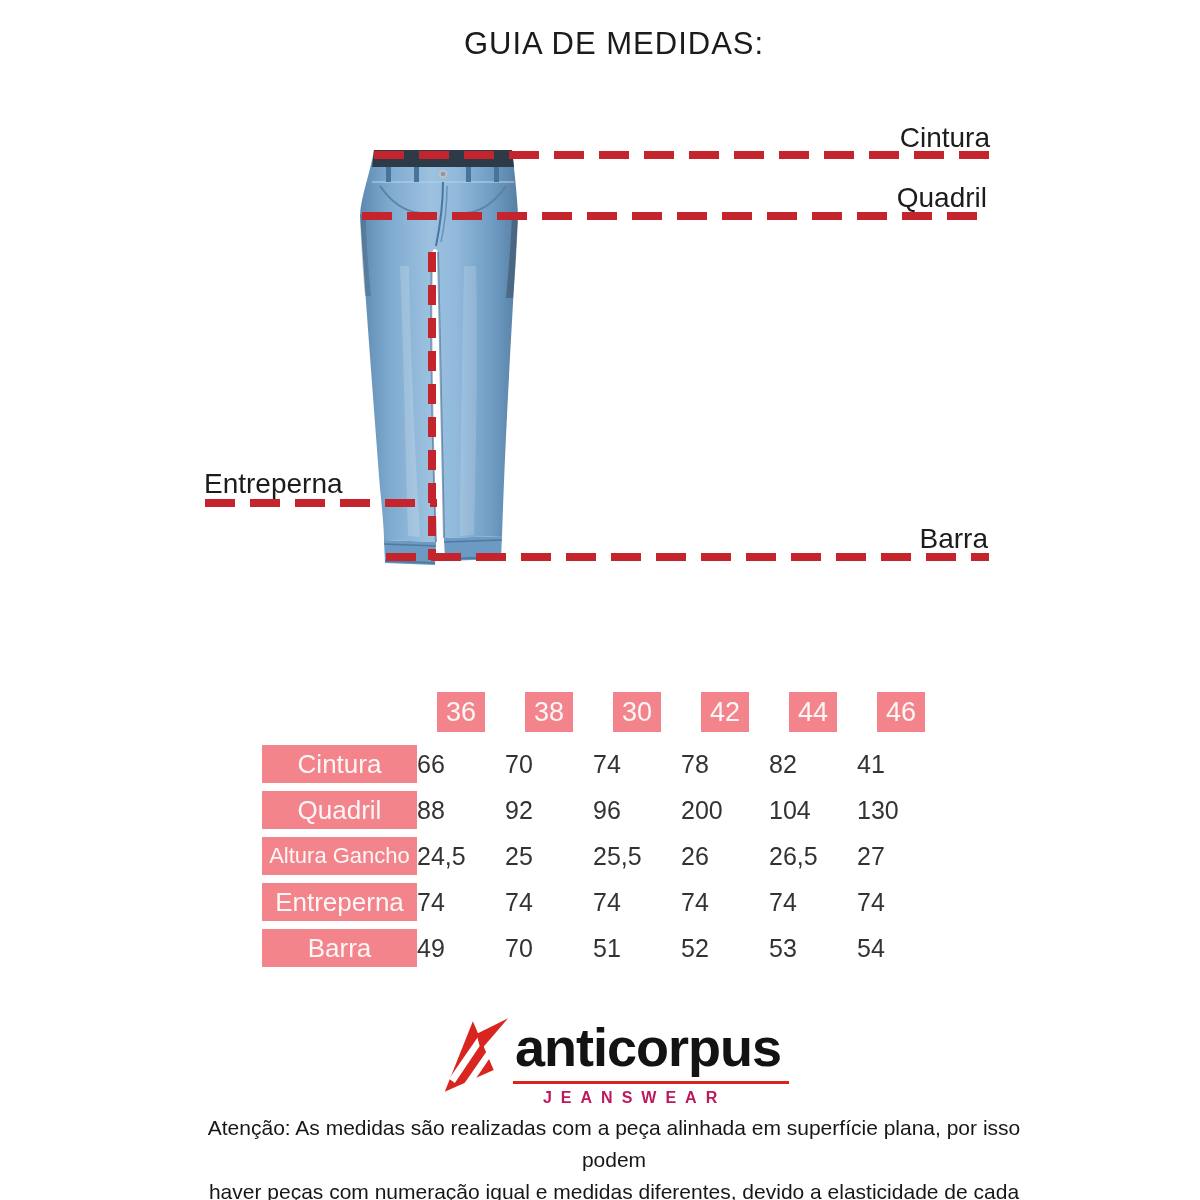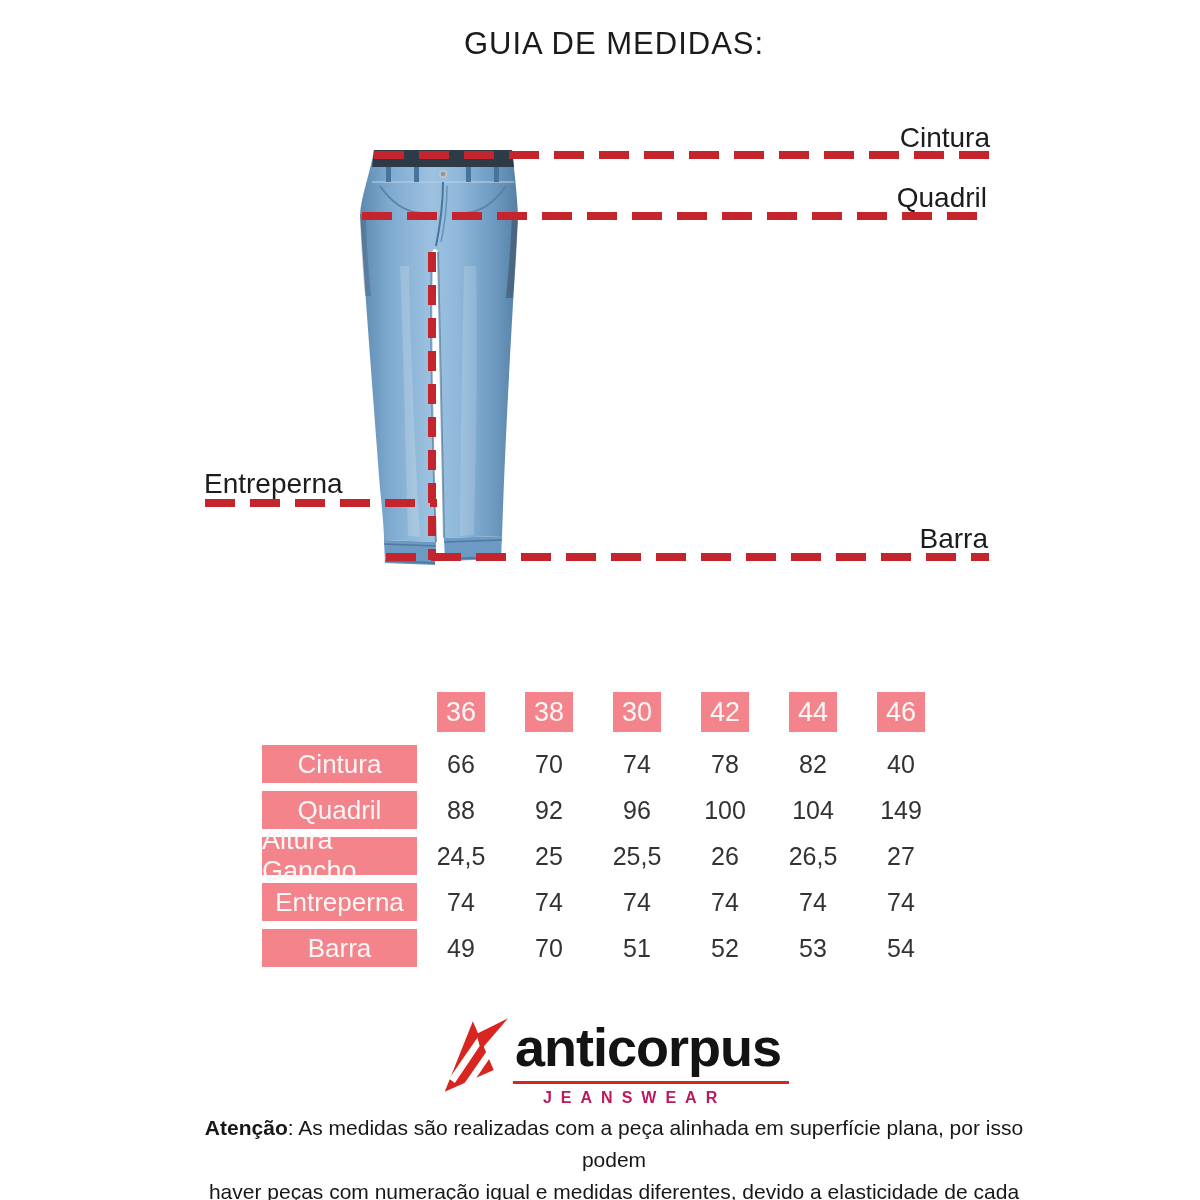--- a/index.html
+++ b/index.html
@@ -45,43 +45,43 @@
   .hcol{width:88px;display:flex;justify-content:center;}
   .size-box{
     width:48px;height:40px;background:var(--table-pink);color:#fcf7f7;
     font-size:27px;display:flex;align-items:center;justify-content:center;
   }
   .data-row{display:flex;align-items:center;margin-bottom:8px;}
   .row-label{
     width:155px;height:38px;background:var(--table-pink);color:#fcf7f7;
     font-size:26px;display:flex;align-items:center;justify-content:center;
   }
-  .row-label.small{font-size:27px;}
-  .cell{width:88px;text-align:center;font-size:25px;color:#333;}
+  .row-label.small{font-size:22px;}
+  .cell{width:88px;text-align:left;font-size:25px;color:#333;}
   
   .logo{
     position:absolute;top:1012px;left:0;width:100%;
     display:flex;justify-content:center;align-items:flex-start;
   }
   .logo-mark{width:72px;height:86px;margin-right:2px;}
   .logo-text{display:flex;flex-direction:column;align-items:flex-start;margin-top:8px;}
   .brand{
     font-size:54px;font-weight:bold;letter-spacing:-1px;color:#131313;line-height:1;
     padding:0 8px 7px 2px;border-bottom:3px solid var(--logo-red);
   }
   .subtitle{
     margin-top:5px;margin-left:30px;font-size:16px;font-weight:bold;
     letter-spacing:9px;color:#be185d;
   }
   
   .disclaimer{
     position:absolute;top:1112px;left:0;width:100%;box-sizing:border-box;
     padding:0 178px;text-align:center;font-size:21px;line-height:1.52;color:#171717;
   }
-  .disclaimer b{font-weight:bold;}
+  .disclaimer b{font-weight:normal;}
 </style>
 </head>
 <body>
 
 <div class="page">
 
   <div class="title">GUIA DE MEDIDAS:</div>
 
   <div class="diagram">
 
@@ -168,30 +168,30 @@
         </div>
       </div>
     <div>
         <div class="data-row">
           <div class="row-label">Cintura</div>
           <div class="cell">66</div>
           <div class="cell">70</div>
           <div class="cell">74</div>
           <div class="cell">78</div>
           <div class="cell">82</div>
-          <div class="cell">40</div>
+          <div class="cell">41</div>
         </div>
         <div class="data-row">
           <div class="row-label">Quadril</div>
           <div class="cell">88</div>
           <div class="cell">92</div>
           <div class="cell">96</div>
-          <div class="cell">100</div>
+          <div class="cell">200</div>
           <div class="cell">104</div>
-          <div class="cell">149</div>
+          <div class="cell">130</div>
         </div>
         <div class="data-row">
           <div class="row-label small">Altura Gancho</div>
           <div class="cell">24,5</div>
           <div class="cell">25</div>
           <div class="cell">25,5</div>
           <div class="cell">26</div>
           <div class="cell">26,5</div>
           <div class="cell">27</div>
         </div>

